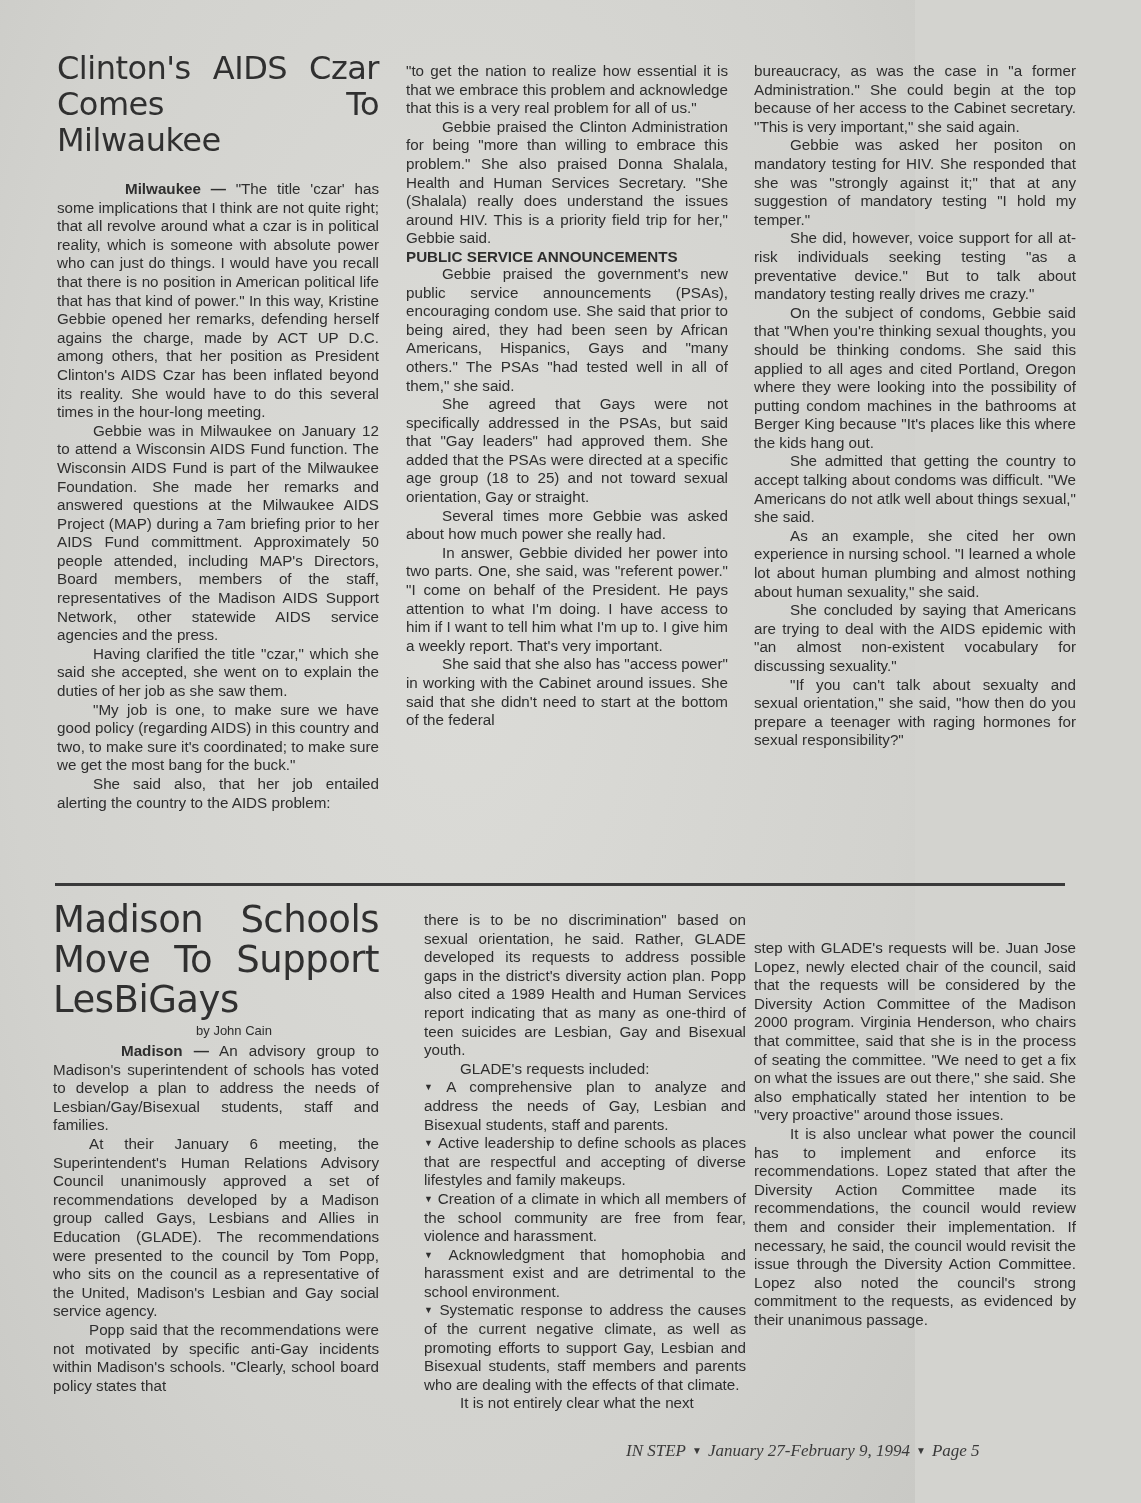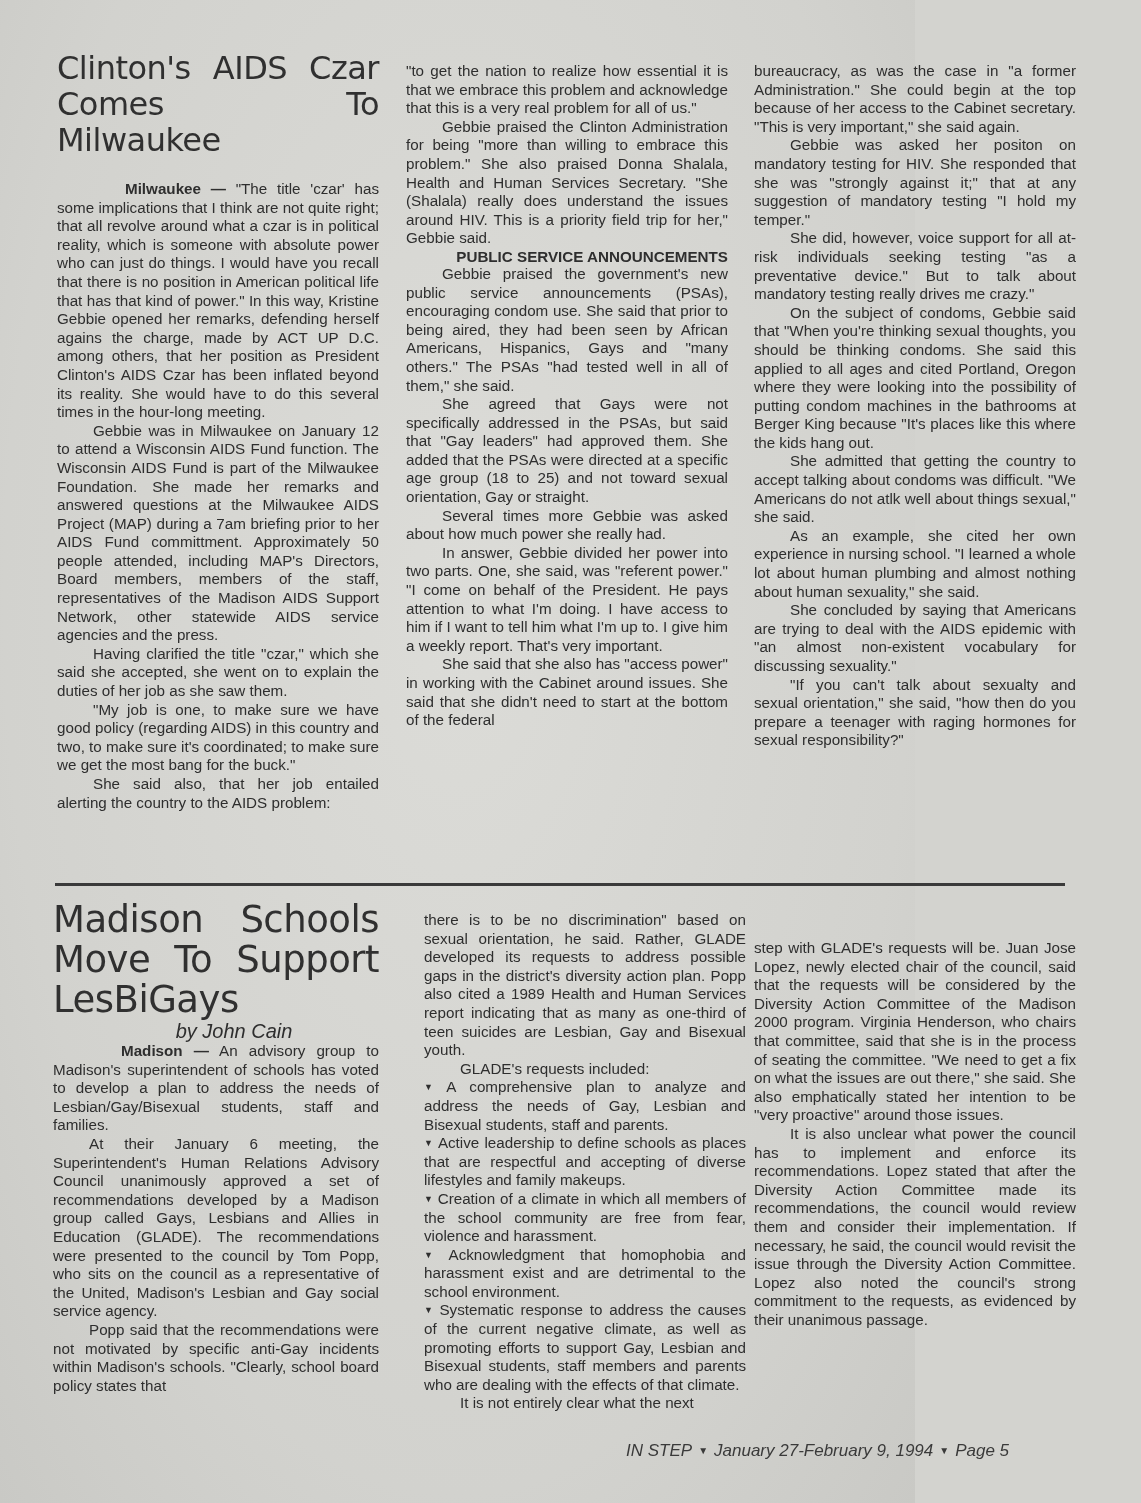--- a/index.html
+++ b/index.html
@@ -29,35 +29,35 @@
     font-family: "DejaVu Sans", sans-serif;
     font-weight: normal;
     color: #303030;
     margin: 0;
     letter-spacing: -0.5px;
   }
   .h1 { font-size: 32px; line-height: 36px; }
   .h2 { font-size: 37px; line-height: 40px; }
   .dateline { font-weight: bold; margin-left: 32px; }
   .subhead {
-    text-align: right; font-weight: bold; text-indent: 0 !important;
+    text-align: left; font-weight: bold; text-indent: 0 !important;
     margin: 14px 0 0 0; line-height: 17px;
   }
   .byline {
-    text-align: center; font-size: 20px; line-height: 22px; margin: 36px 0 0 0; font-style: italic;
+    text-align: center; font-size: 13px; line-height: 22px; margin: 36px 0 0 0;
   }
   .bullet { text-indent: 0 !important; }
   .bullet .tri { font-size: 9px; vertical-align: 2px; margin-right: 4px; }
   .divider {
     position: absolute; left: 55px; top: 883px; width: 1010px; height: 3px;
     background: #3a3a3a;
   }
   .footer {
     position: absolute; left: 626px; top: 1441px;
-    font-family: Liberation Sans, sans-serif;
+    font-family: Liberation Serif, serif;
     font-style: italic; font-size: 17px; color: #3a3a3a;
     white-space: nowrap;
   }
   .footer .sep { font-style: normal; font-size: 10px; vertical-align: 2px; margin: 0 6px; }
 </style>
 </head>
 <body>
 
 <div class="page">
 

